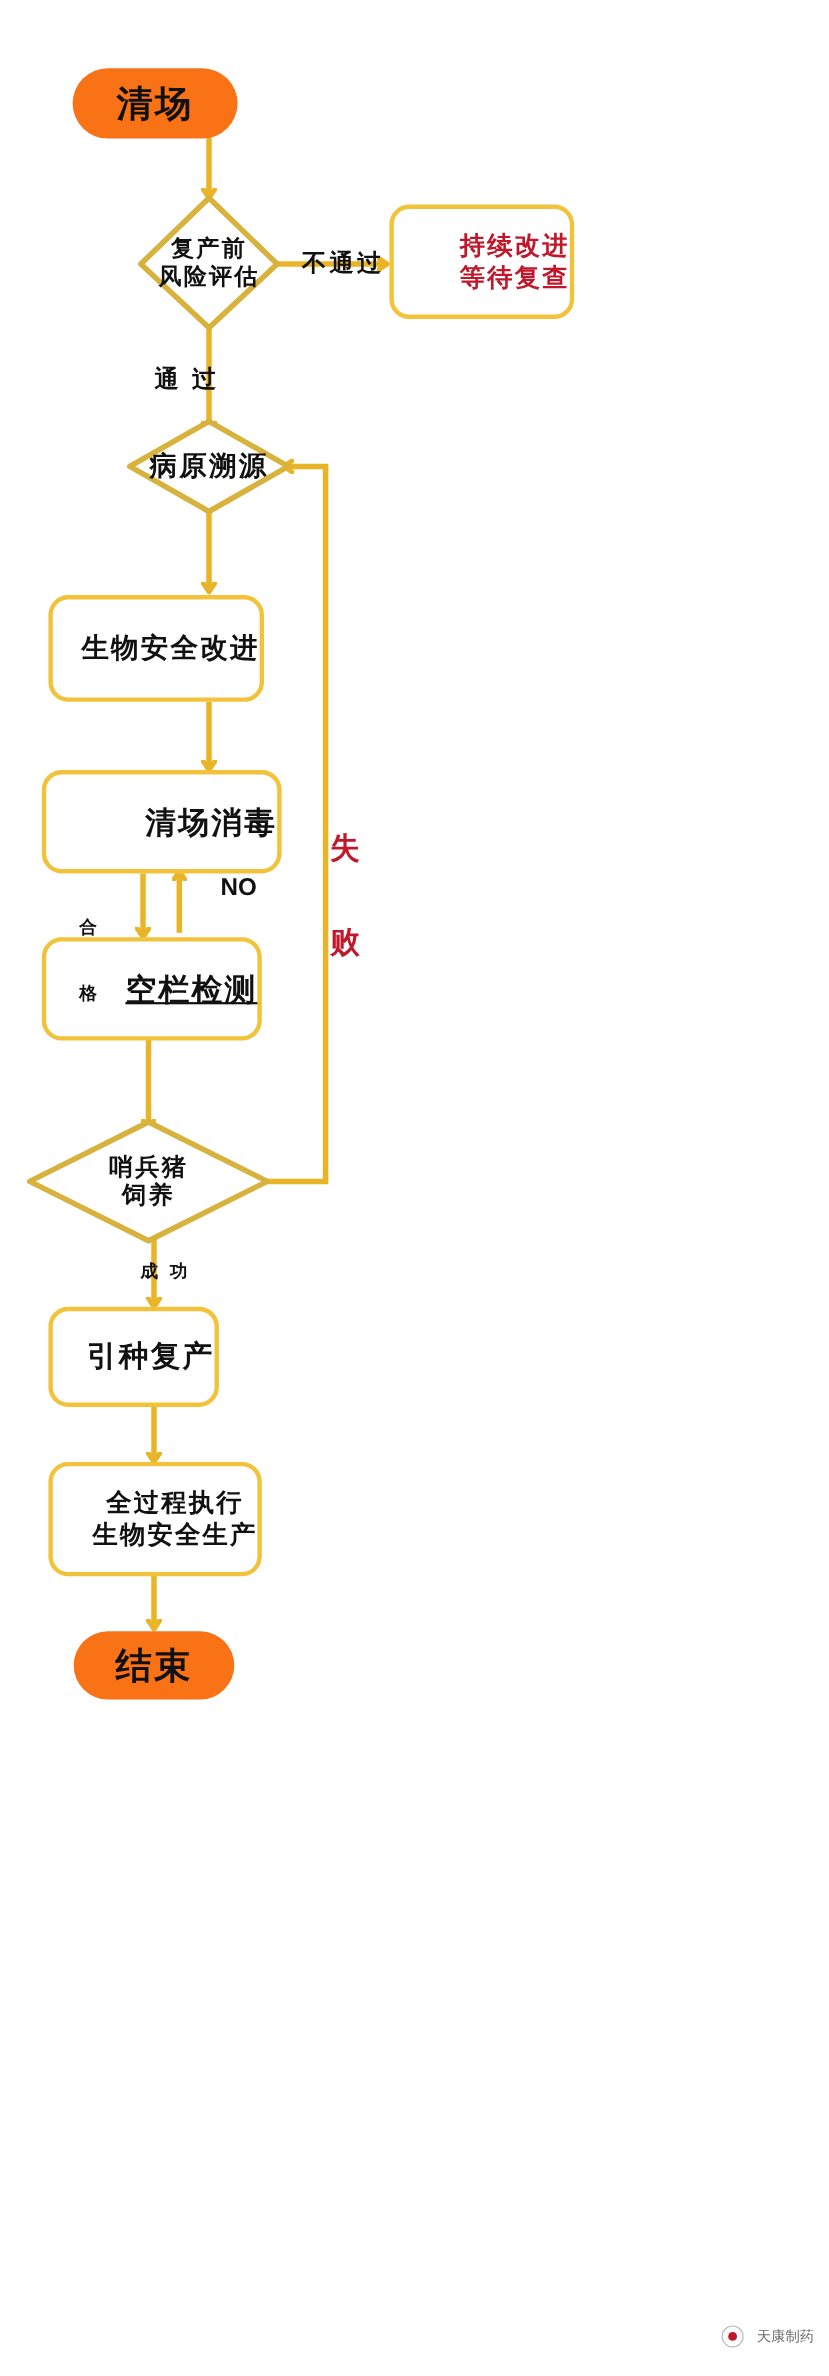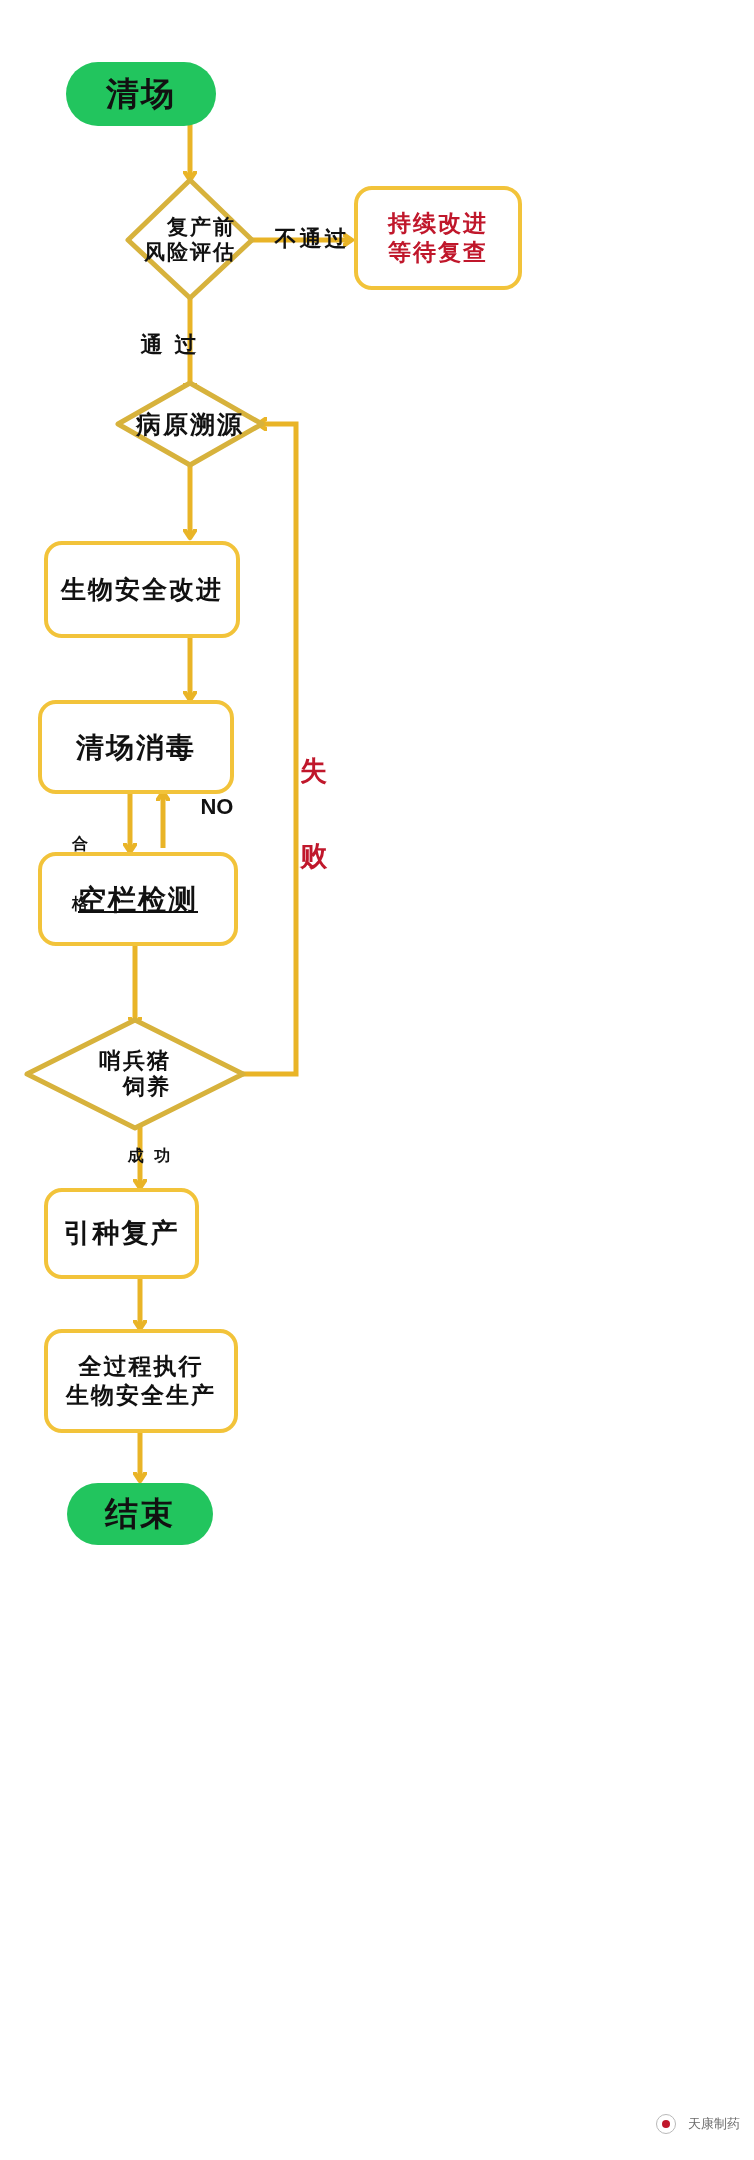--- a/index.html
+++ b/index.html
@@ -9,42 +9,43 @@
     font-family:"Liberation Sans","DejaVu Sans",sans-serif;
     position:relative;
     overflow:hidden;
   }
   #canvas{position:absolute;inset:0;width:754px;height:2160px;}
   svg.edges{position:absolute;left:0;top:0;width:754px;height:2160px;pointer-events:none;}
 
   .node{position:absolute;box-sizing:border-box;display:flex;align-items:center;justify-content:center;text-align:center;}
 
   .terminal{
-    background:#22c55e;
+    background:#f97316;
     border-radius:34px;
     color:#111111;
     font-weight:bold;
     letter-spacing:2px;
   }
   .process{
     background:#ffffff;
     border:4px solid #F2C33A;
     border-radius:18px;
     color:#111111;
     font-weight:bold;
     letter-spacing:2px;
     line-height:1.25;
+    justify-content:flex-end;
   }
   .process.red-note{color:#C0172B;}
 
   .diamond-wrap{position:absolute;}
   .diamond-wrap .dlabel{
     position:absolute;inset:0;
     display:flex;align-items:center;justify-content:center;
-    text-align:right;color:#111111;font-weight:bold;letter-spacing:2px;line-height:1.2;
+    text-align:center;color:#111111;font-weight:bold;letter-spacing:2px;line-height:1.2;
     z-index:3;
   }
 
   .edge-label{
     position:absolute;
     color:#111111;
     font-weight:bold;
     letter-spacing:3px;
     white-space:pre;
     z-index:4;
@@ -127,21 +128,21 @@
   </div>
 
   <div class="diamond-wrap" style="left:118px;top:383px;width:144px;height:82px;">
     <div class="dlabel" style="font-size:25px;">病原溯源</div>
   </div>
 
   <div class="node process" style="left:44px;top:541px;width:196px;height:97px;font-size:25px;">
     <span>生物安全改进</span>
   </div>
 
-  <div class="node process" style="left:38px;top:700px;width:196px;height:94px;font-size:28px;">
+  <div class="node process" style="left:38px;top:700px;width:218px;height:94px;font-size:28px;">
     <span>清场消毒</span>
   </div>
 
   <div class="node process" style="left:38px;top:852px;width:200px;height:94px;font-size:28px;text-decoration:underline;">
     <span>空栏检测</span>
   </div>
 
   <div class="diamond-wrap" style="left:27px;top:1020px;width:216px;height:108px;">
     <div class="dlabel" style="font-size:22px;">
       <div>

